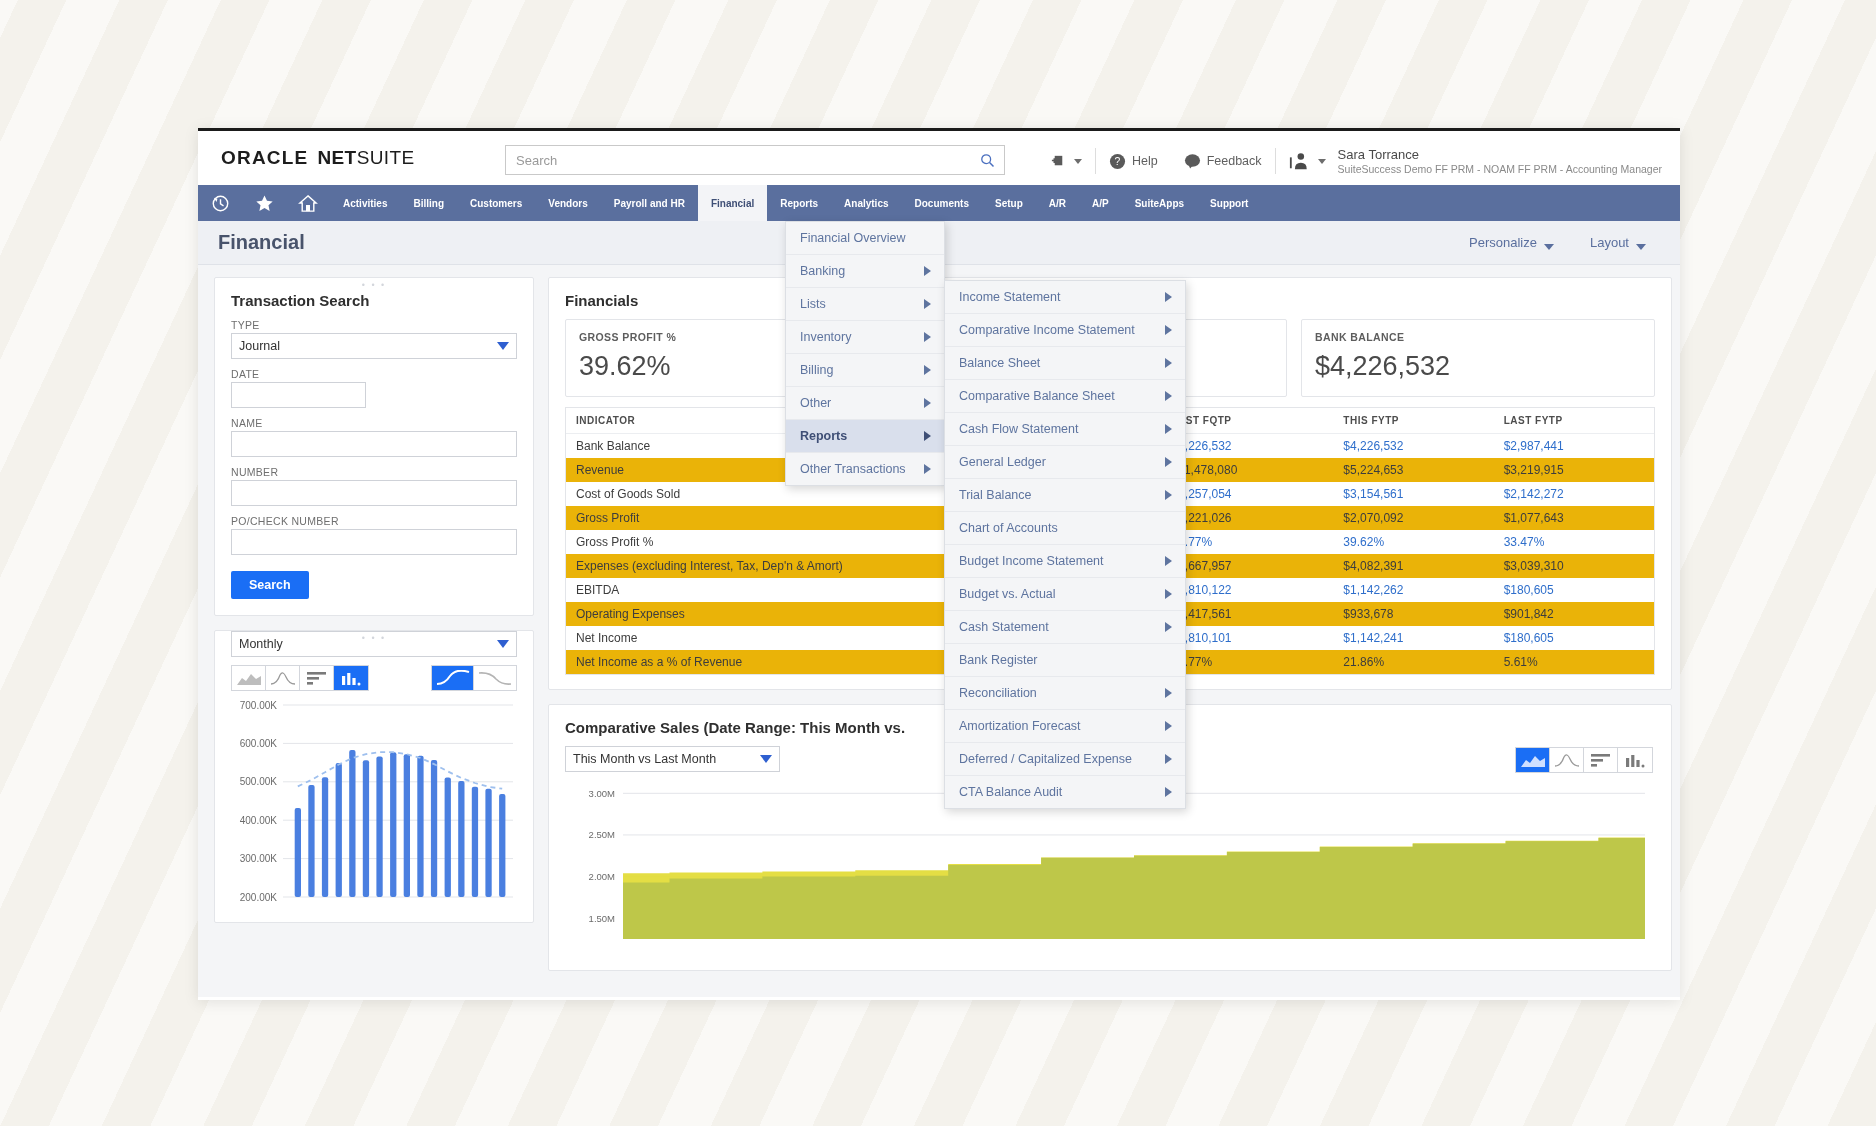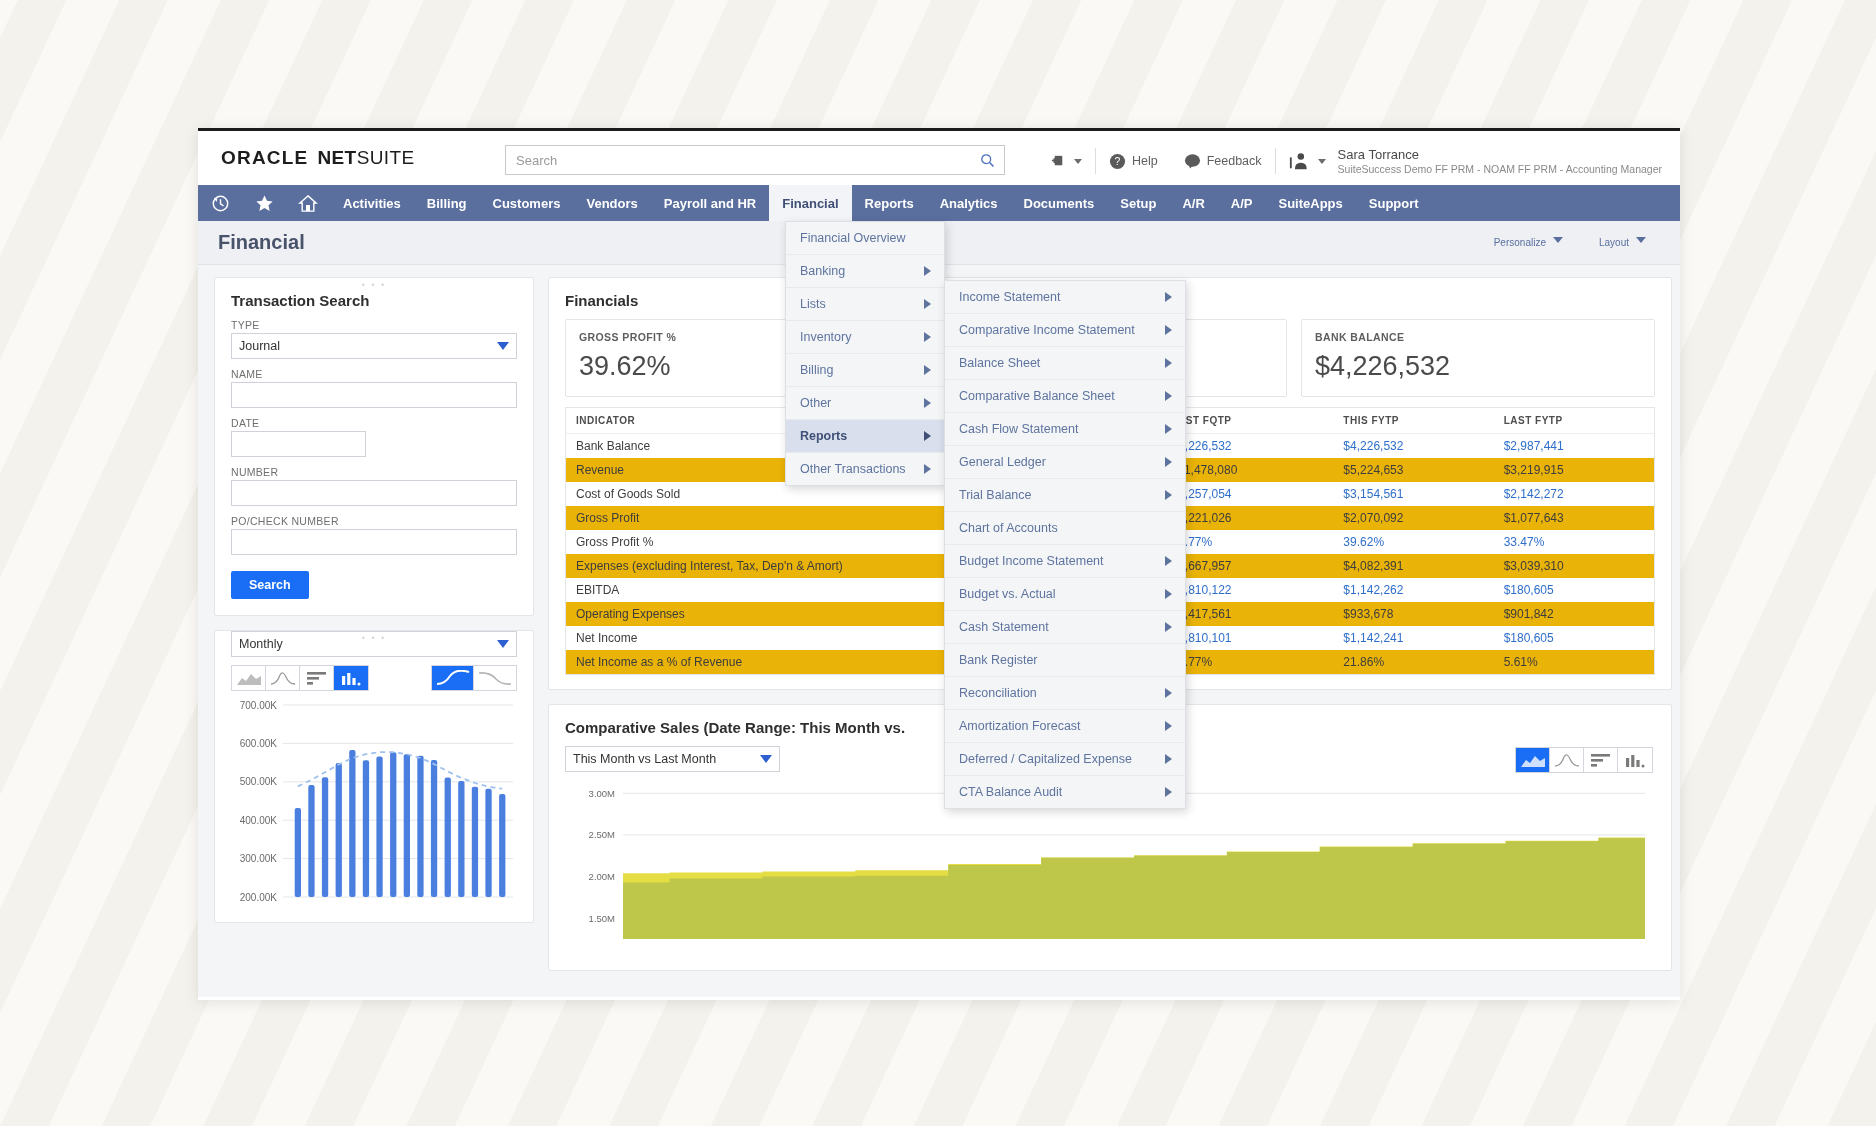--- a/index.html
+++ b/index.html
@@ -76,41 +76,41 @@
   .hr-item .lbl { font-size:12.5px; color:#5f5f5f; }
   .hr-sep { width:1px; height:26px; background:#ddd; }
   .user-block { display:flex; align-items:center; gap:8px; padding-left:12px; }
   .user-text .uname { font-size:13px; color:#4a4a4a; line-height:15px; }
   .user-text .urole { font-size:10.5px; color:#8a8a8a; line-height:14px; }
 
   
   .navbar {
     height: 36px; background:#5a6f9e;
     display:flex; align-items:stretch;
-    font-size: 13px; font-weight:700;
+    font-size: 10px; font-weight:700;
     position: relative; z-index: 40;
   }
   .nav-ic { width:44px; display:flex; align-items:center; justify-content:center; cursor:pointer; }
   .nav-item {
     display:flex; align-items:center; padding: 0 13px;
     color:#ffffff; cursor:pointer; white-space:nowrap;
   }
   .nav-item.active { background:#f3f4f7; color:#3f4f76; }
 
   
   .subheader {
     height: 44px; background:#eef0f4;
     border-bottom:1px solid #dfe2e8;
     display:flex; align-items:center; justify-content:space-between;
     padding: 0 34px 0 20px;
     position:relative; z-index: 5;
   }
   .page-title { font-size:20px; font-weight:700; color:#48536b; }
   .subheader-actions { display:flex; gap:36px; }
-  .sh-act { font-size:10px; color:#5a6f9e; display:flex; align-items:flex-start; gap:7px; cursor:pointer; }
+  .sh-act { font-size:13px; color:#5a6f9e; display:flex; align-items:flex-end; gap:7px; cursor:pointer; }
   .caret-d {
     width:0;height:0;border-left:5px solid transparent;border-right:5px solid transparent;
     border-top:6px solid #5a6f9e;
   }
 
   
   .dash {
     position:relative;
     background:#f4f5f7;
     height: 732px;
@@ -339,26 +339,26 @@
         <div class="portlet-title">Transaction Search</div>
         <div class="portlet-body">
           <div class="fld">
             <div class="fld-label">TYPE</div>
             <div class="fld-select">
               <span>Journal</span>
               <span class="sel-caret"></span>
             </div>
           </div>
           <div class="fld">
+            <div class="fld-label">DATE</div>
+            <input class="fld-input small" value="" style="">
+          </div>
+          <div class="fld">
             <div class="fld-label">NAME</div>
             <input class="fld-input" value="" style="">
-          </div>
-          <div class="fld">
-            <div class="fld-label">DATE</div>
-            <input class="fld-input small" value="" style="">
           </div>
           <div class="fld">
             <div class="fld-label">NUMBER</div>
             <input class="fld-input" value="" style="">
           </div>
           <div class="fld">
             <div class="fld-label">PO/CHECK NUMBER</div>
             <input class="fld-input" value="" style="">
           </div>
           <button class="btn-search">Search</button>

